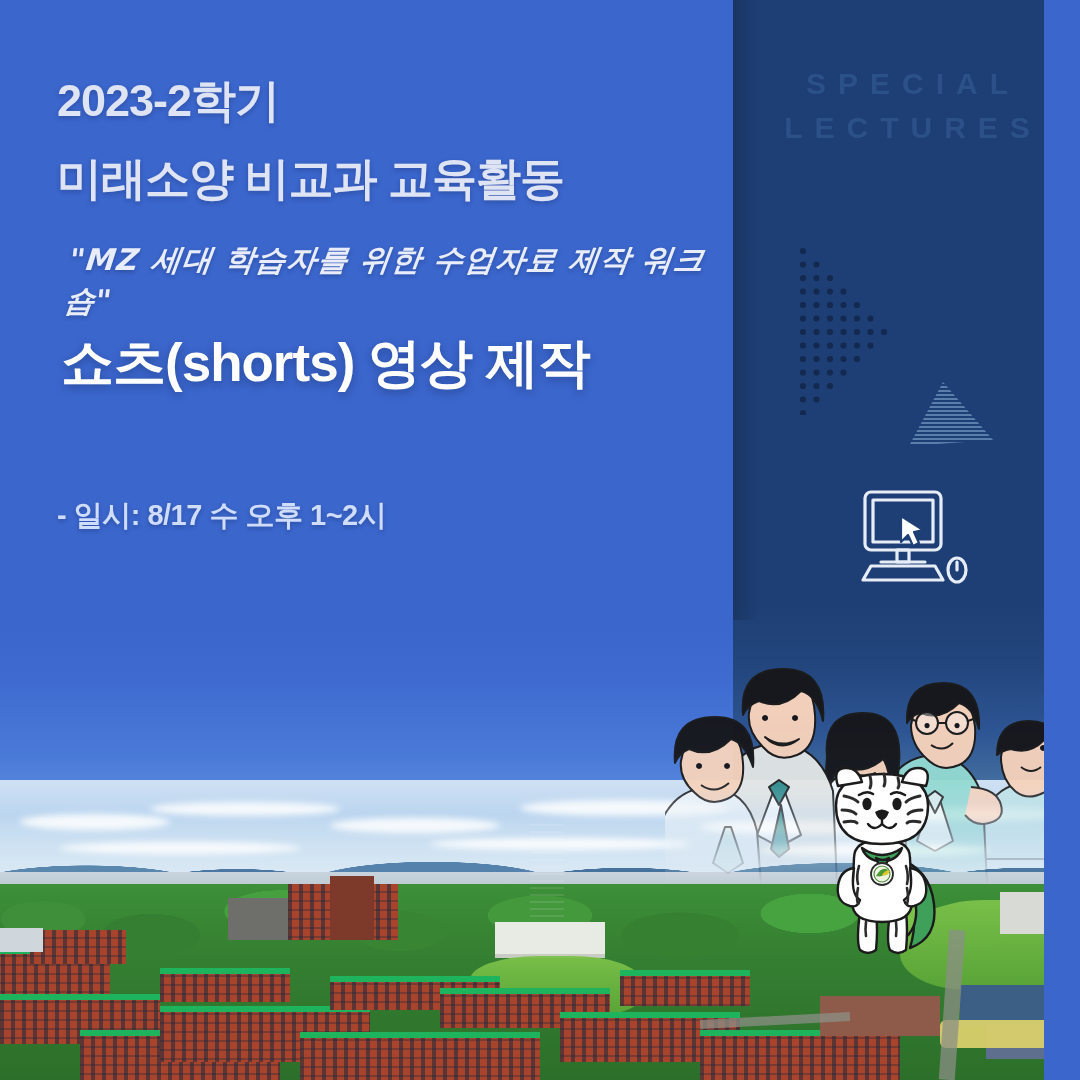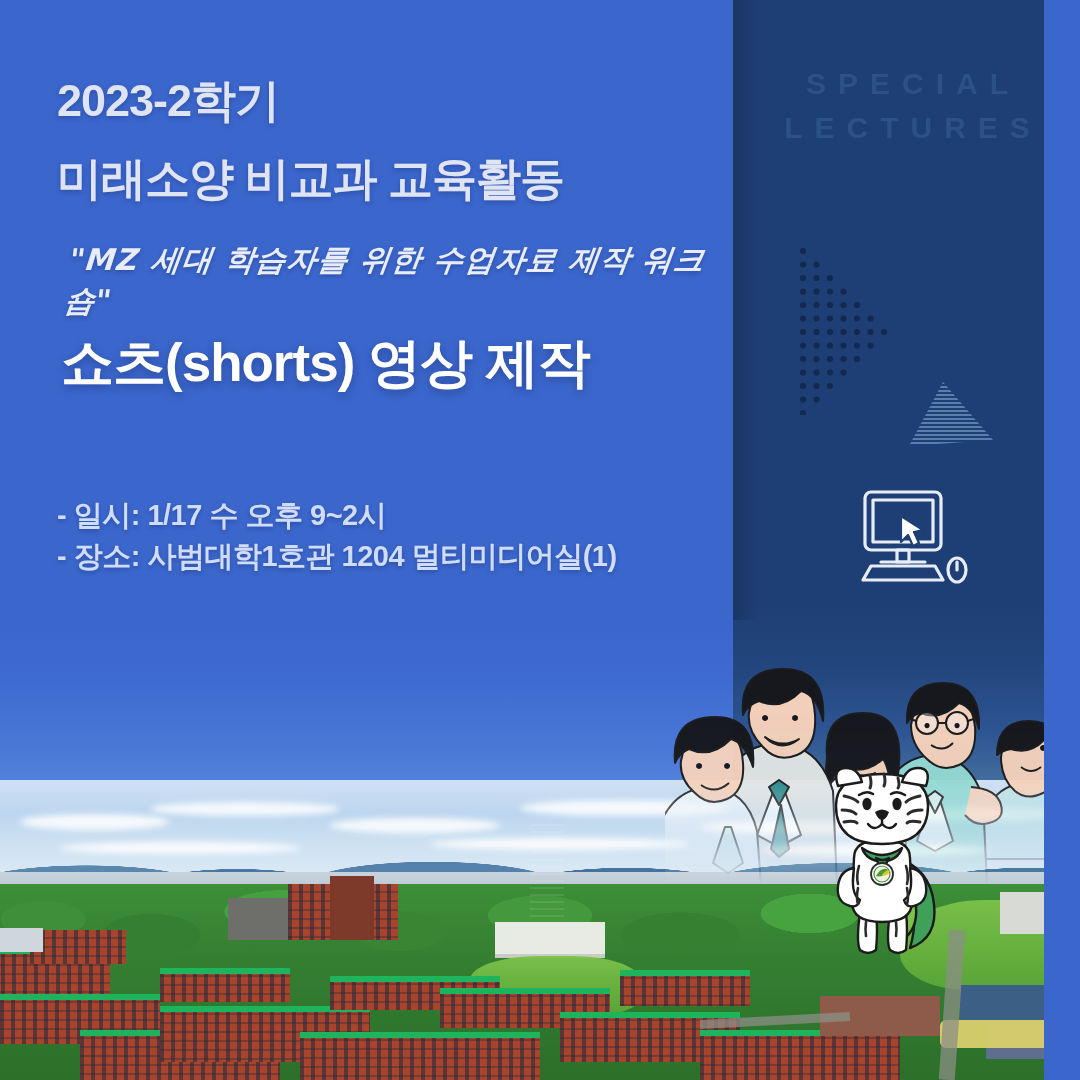--- a/index.html
+++ b/index.html
@@ -403,18 +403,17 @@
       <path d="M70 62 q8 8 14 0" fill="none"></path>
     </g>
   </svg>
 
   <div class="txt">
     <div class="h1 l1">2023-2학기</div>
     <div class="h1 l2">미래소양 비교과 교육활동</div>
     <div class="sub">"MZ 세대 학습자를 위한 수업자료 제작 워크숍"</div>
     <div class="title">쇼츠(shorts) 영상 제작</div>
     <div class="info">
-      <div class="info-line">- 일시: 1/17 수 오후 9~2시</div>
-      <div class="info-line">- 장소: 사범대학1호관 1204 멀티미디어실(1)</div>
+      <div class="info-line">- 일시: 8/17 수 오후 1~2시</div>
     </div>
   </div>
 
 </div>
 
 </body></html>

